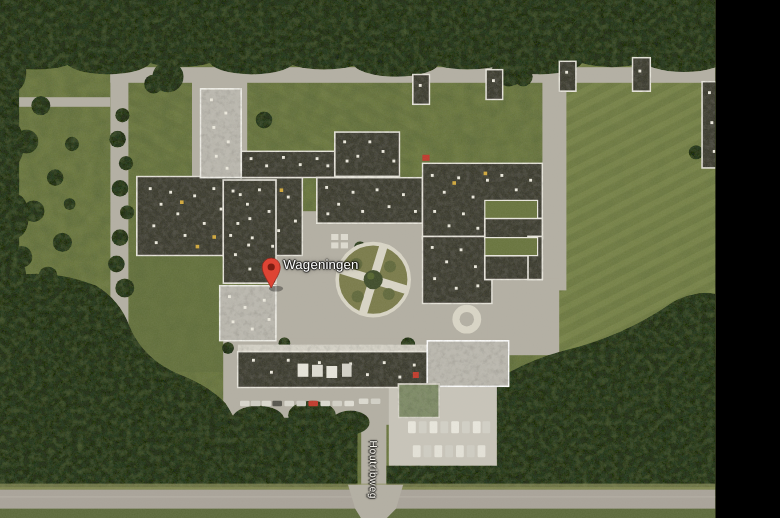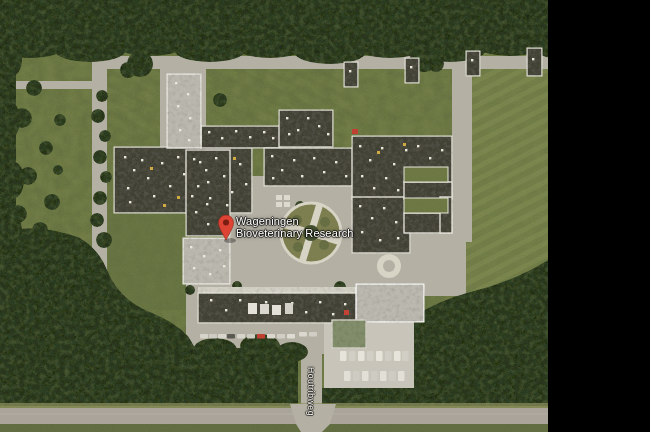--- a/index.html
+++ b/index.html
@@ -1,17 +1,17 @@
 <!DOCTYPE html>
 <html style="--field: #68743d; --fieldLight: #79854a; --fieldDark: #5c693a; --forest: #2b3a22; --forestDark: #141f0c; --forestLight: #4e5e31; --concrete: #b3afa3; --concreteLight: #c8c4b9; --roofDark: #3e3c33; --roofLight: #bcb9b0; --trim: #e9e7dd; --road: #a9a399; --greenRoof: #7e8b66; --pin: #de4434; --pinInner: #7c1d12; --labelText: #ffffff;"><head>
 <meta charset="utf-8">
 <style>
   html,body{margin:0;padding:0;background:#000;}
   #viewport{
-    position:relative;width:548px;height:432px;overflow:hidden;
+    position:relative;width:596px;height:432px;overflow:hidden;
     font-family:"Liberation Sans",sans-serif;
     background:var(--field,#68743d);
   }
   #viewport svg{position:absolute;left:0;top:0;display:block;}
   .map-label{
     position:absolute;color:var(--labelText,#fff);
     text-shadow:-1px 0 1px rgba(0,0,0,.78),1px 0 1px rgba(0,0,0,.78),
                 0 -1px 1px rgba(0,0,0,.78),0 1px 1px rgba(0,0,0,.78),
                 0 0 4px rgba(0,0,0,.55);
     white-space:nowrap;pointer-events:auto;
@@ -386,17 +386,16 @@
 
   <g style="cursor:pointer">
     <ellipse cx="230" cy="240.5" rx="6" ry="2.4" fill="rgba(0,0,0,0.32)"></ellipse>
     <path d="M226 240 C221.5 231 218.5 227.5 218.5 222.5 A7.5 7.5 0 1 1 233.5 222.5 C233.5 227.5 230.5 231 226 240 Z" style="fill:var(--pin,#de4434)" stroke="#8e241a" stroke-width="0.6"></path>
     <circle cx="226" cy="222.5" r="3" style="fill:var(--pinInner,#7c1d12)"></circle>
   </g>
 </svg>
 
 <div id="place-label" class="map-label">
   <div>Wageningen</div>
-  <div>Bioveterinary Research</div>
 </div>
 
 <div id="street-label" class="map-label">Houtribweg</div>
 </div>
 
 </body></html>

